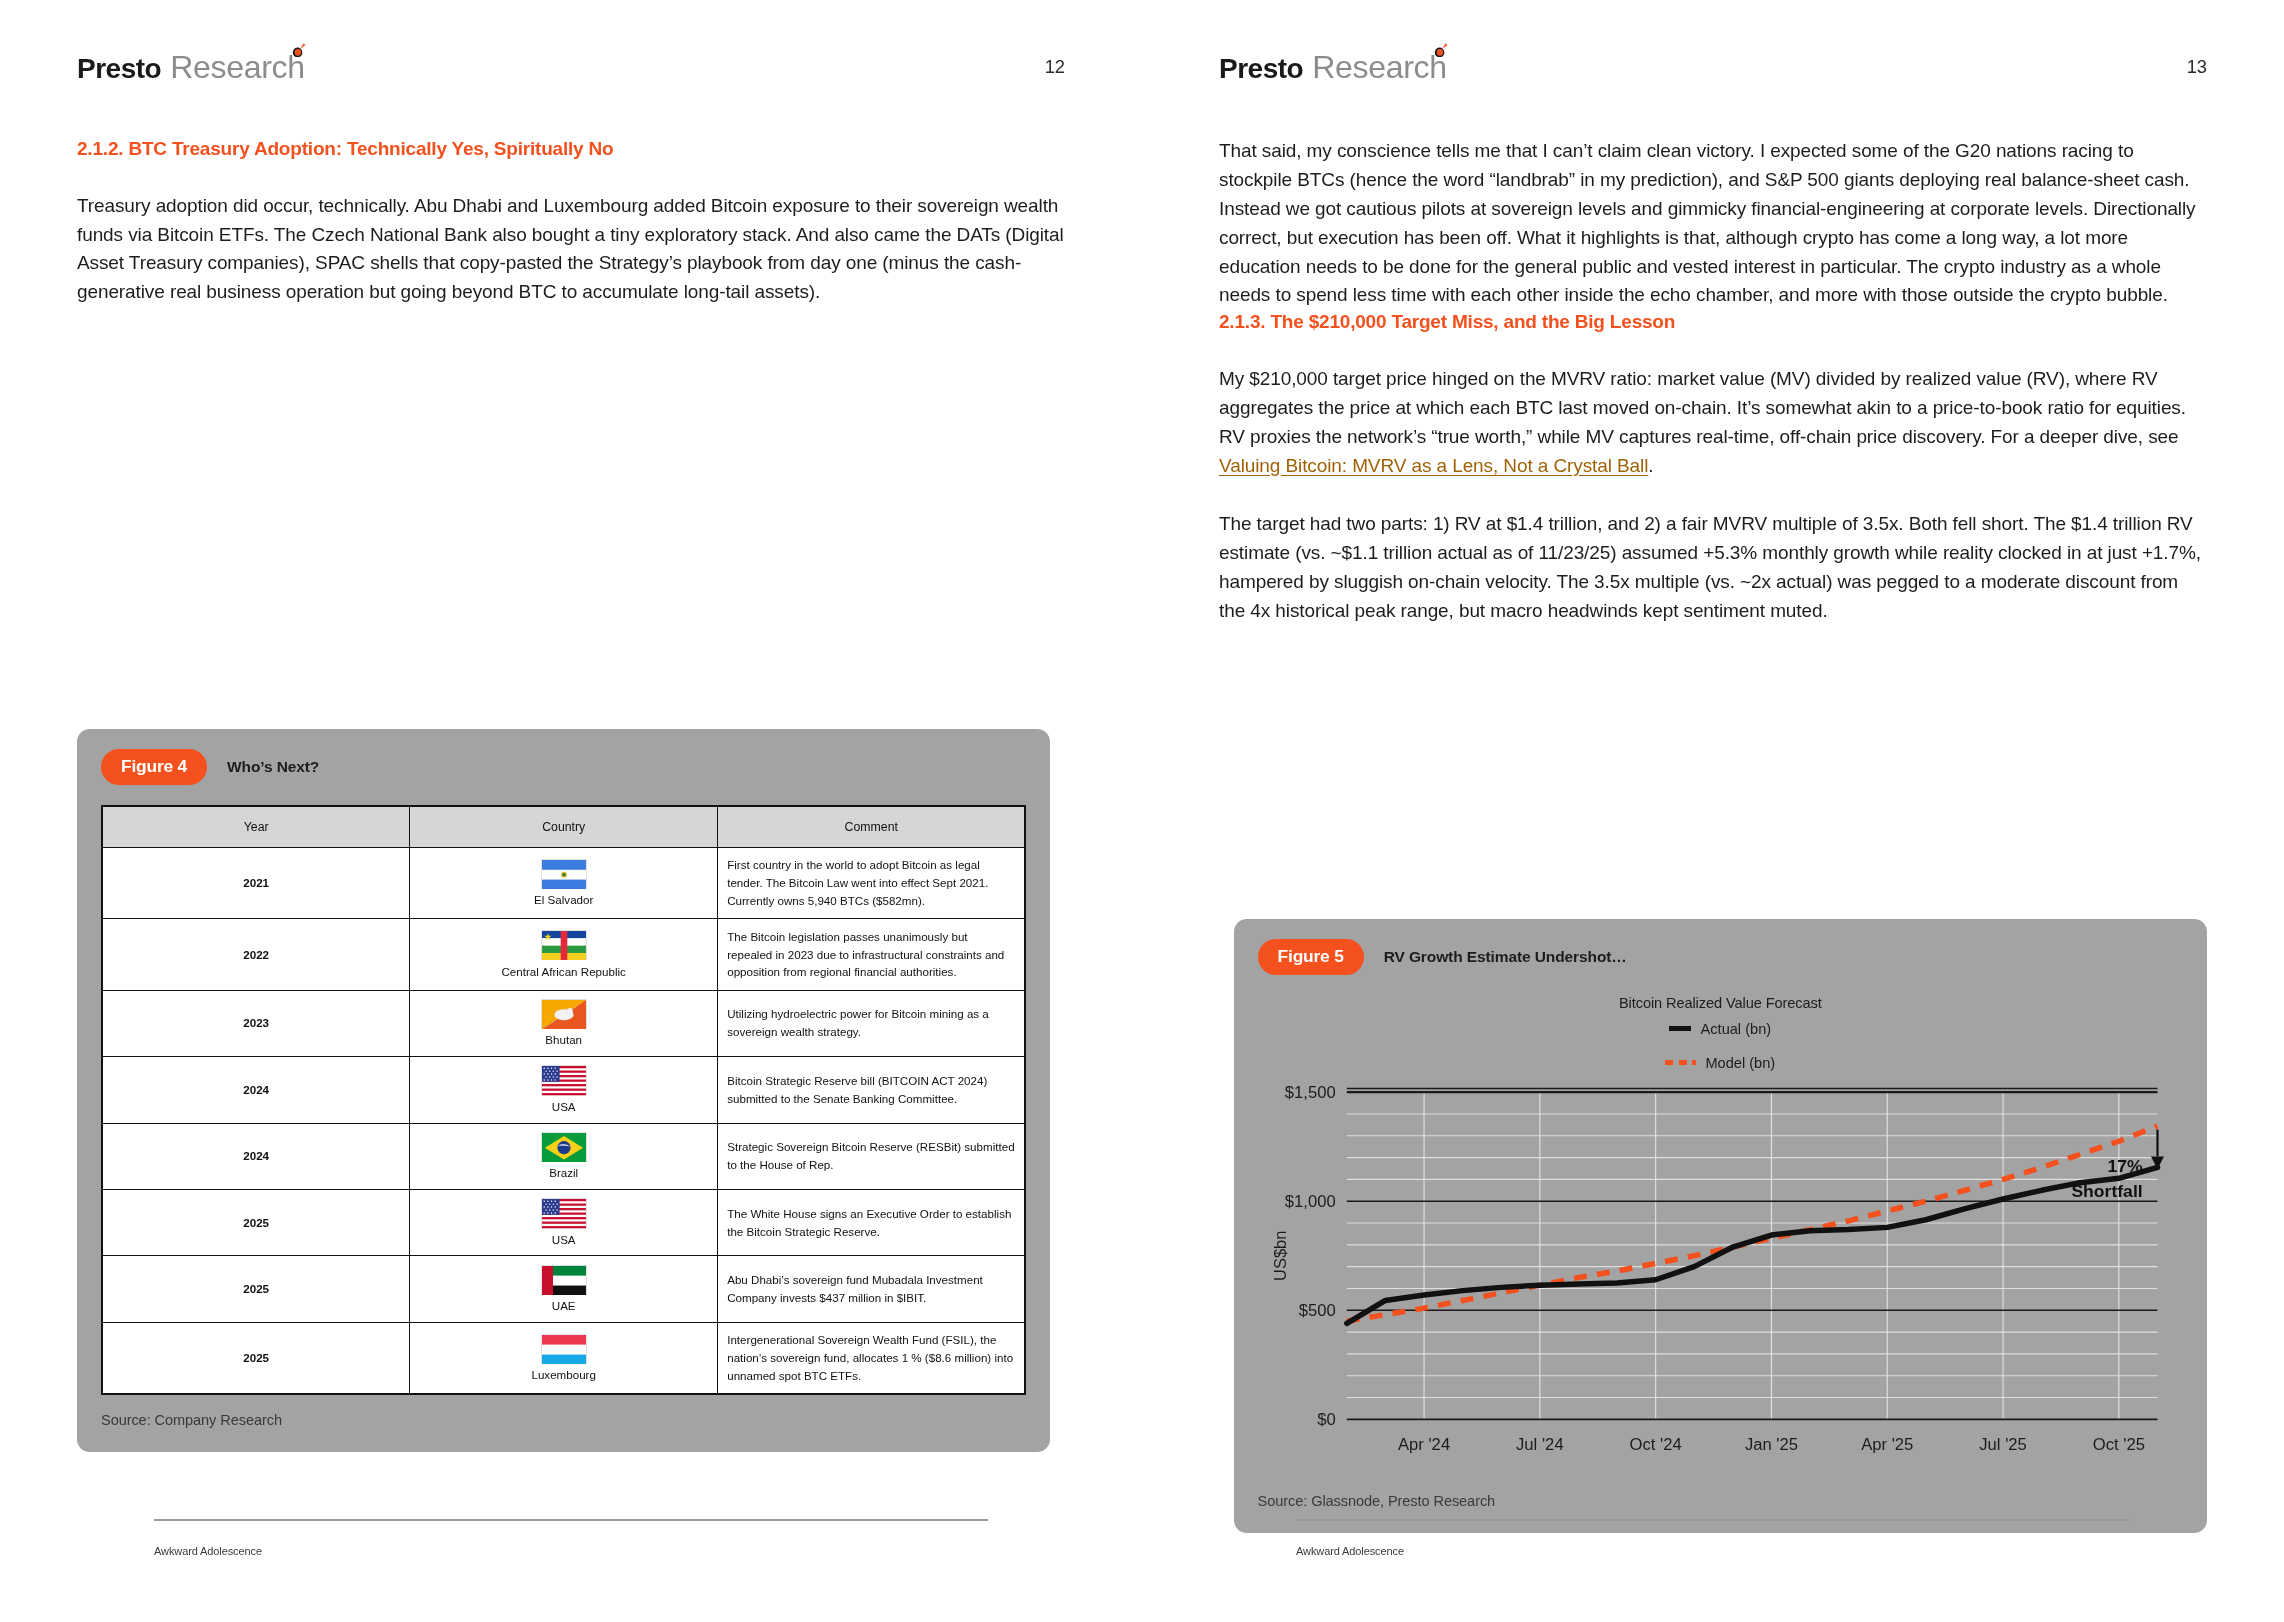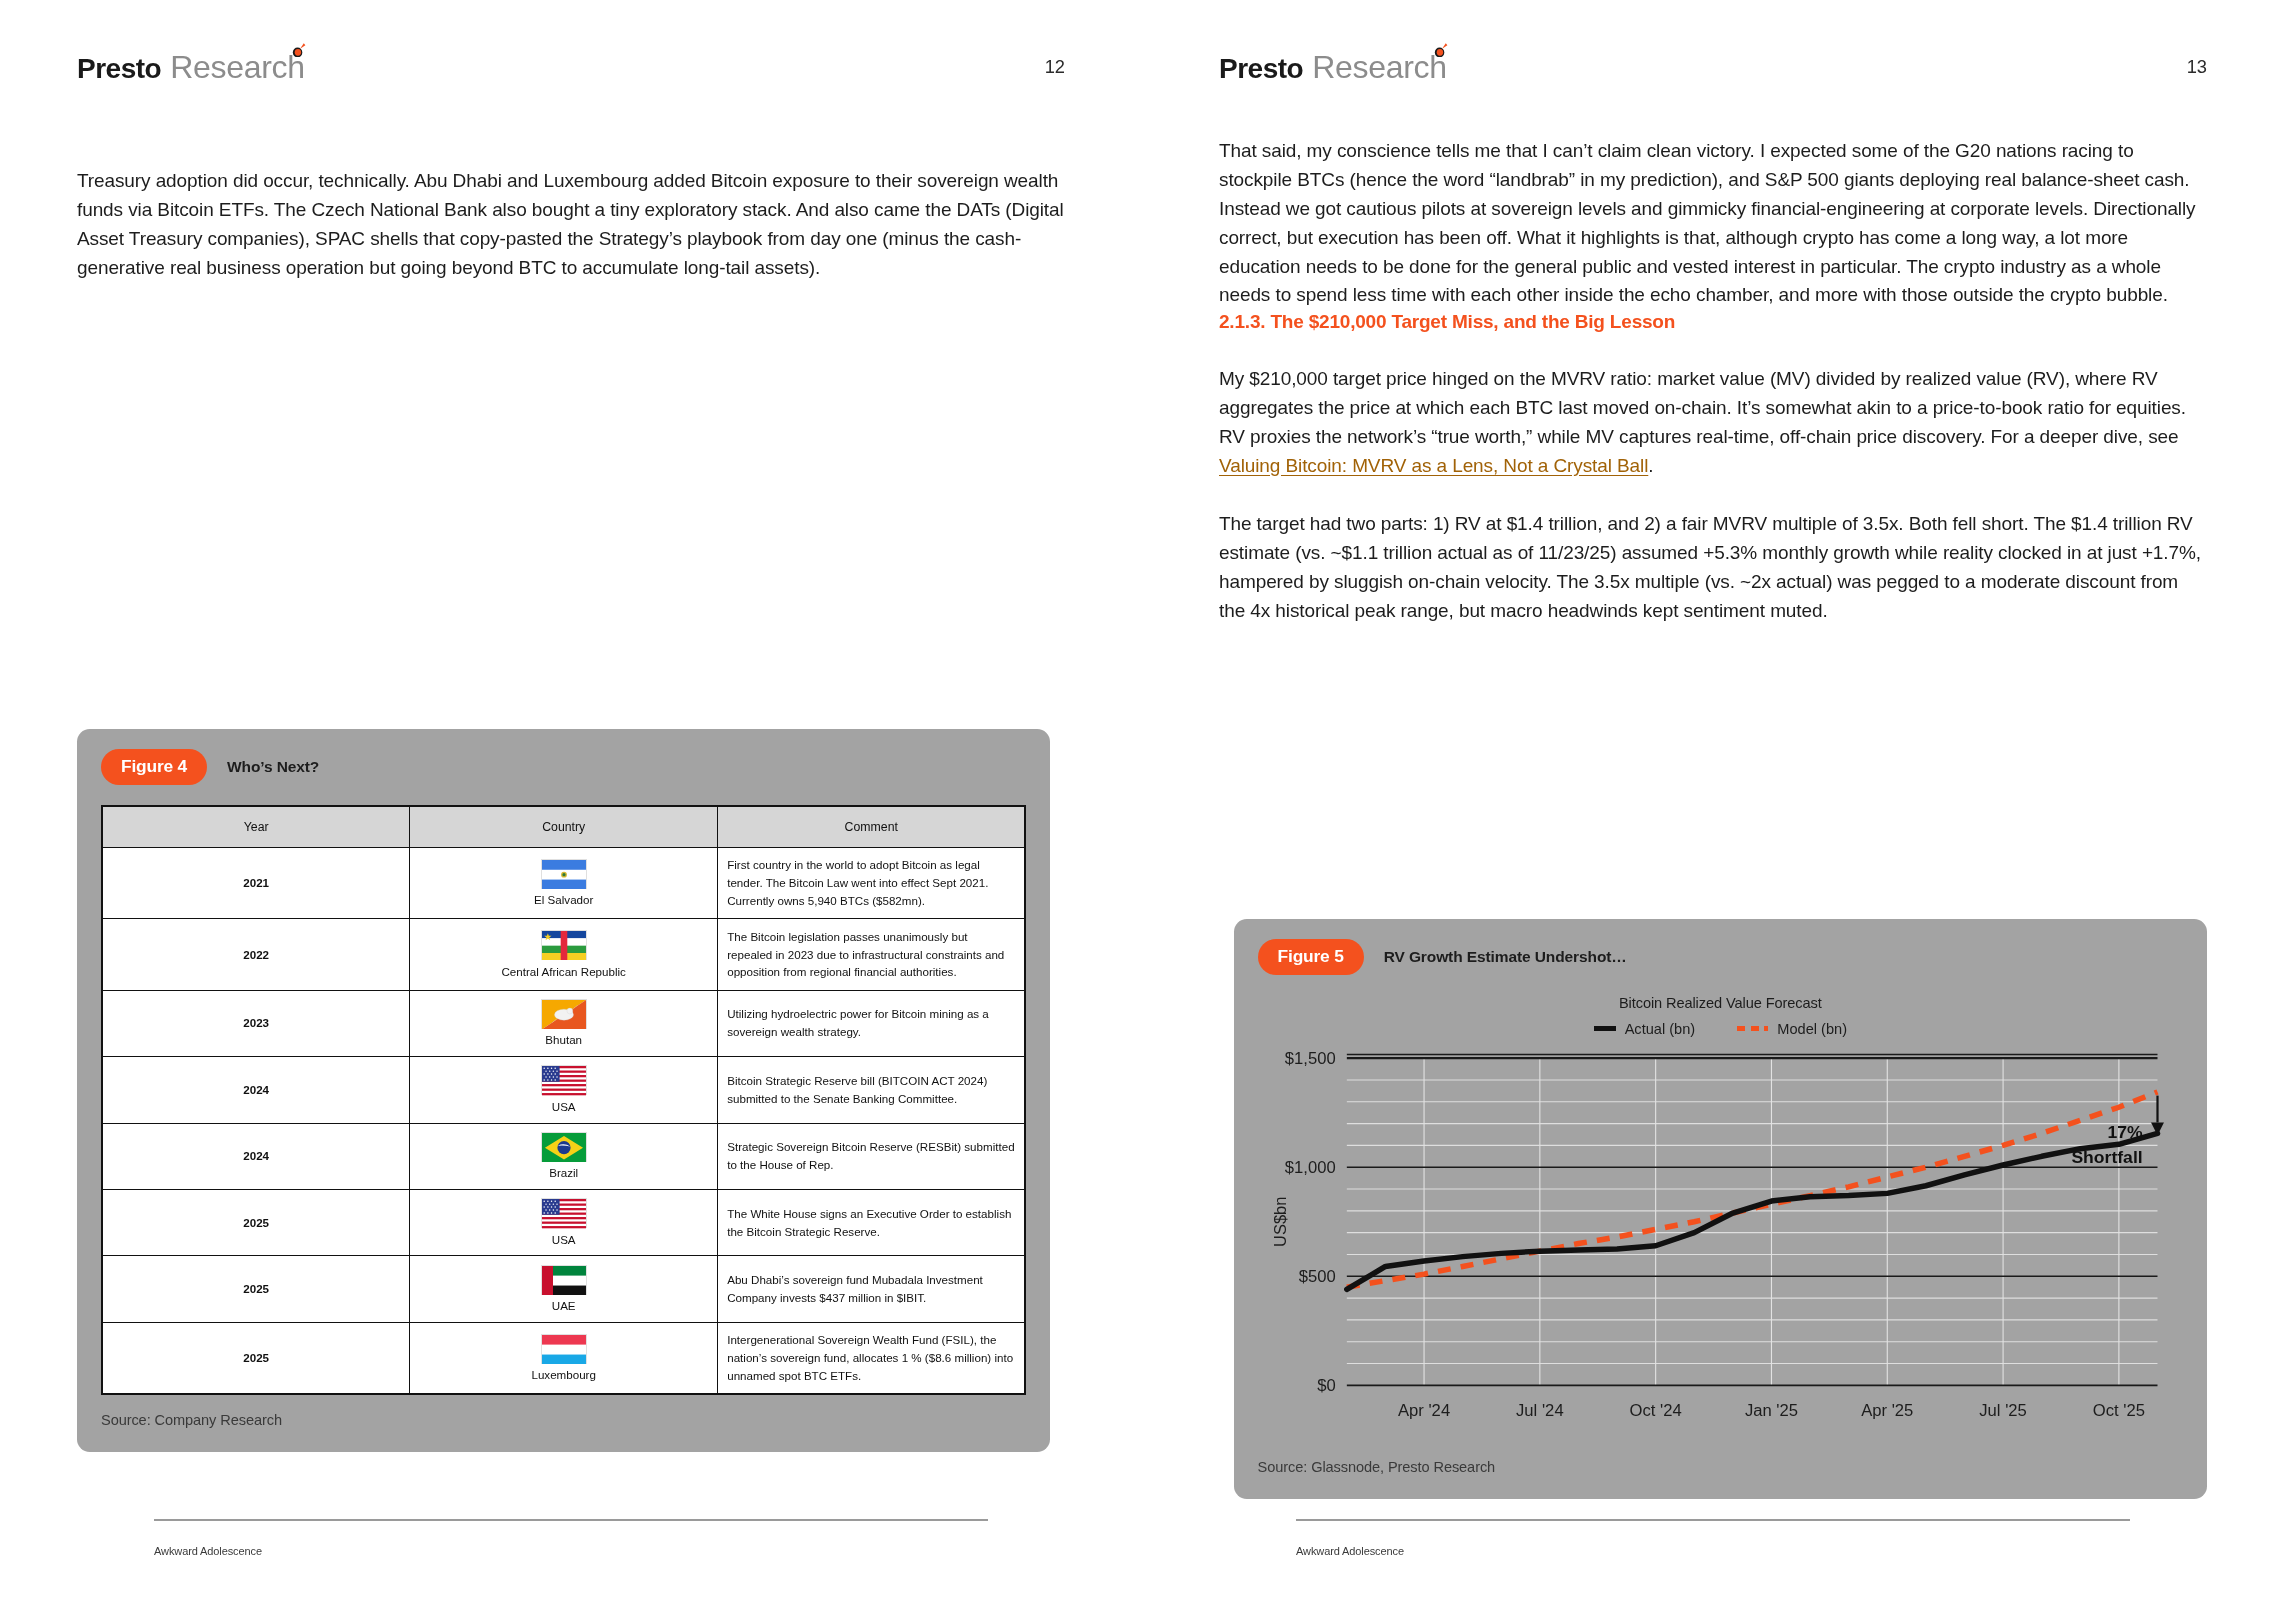--- a/index.html
+++ b/index.html
@@ -183,23 +183,24 @@
   .chart-subtitle {
     text-align: center;
     font-size: 14.6px;
     color: #1d1d1d;
     letter-spacing: -0.1px;
     margin-bottom: 9.1px;
   }
   .chart-legend {
     display: flex;
     justify-content: center;
-    gap: 42px;
+    gap: 18px;
     align-items: center;
     margin-bottom: 12.8px;
+    flex-direction: column;
   }
   .legend-item {
     display: flex;
     align-items: center;
     gap: 9.1px;
     font-size: 14.6px;
     color: #1d1d1d;
   }
   .swatch-solid {
     width: 22px; height: 4.6px; background: #111; display: inline-block;
@@ -244,20 +245,21 @@
               <ellipse cx="7.6" cy="11.3" rx="3.5" ry="3.7" fill="#f4511e"></ellipse>
               <path d="M10 7.5 L14 1.5 L15.8 3.6 Z" fill="#f4511e"></path>
             </svg>
           </span>
           <span class="logo-research">Research</span>
         </div>
         <div class="page-number">12</div>
       </div>
 
       <div class="content">
+        <h3 class="section-heading">2.1.2. BTC Treasury Adoption: Technically Yes, Spiritually No</h3>
         <p class="body-text gap">Treasury adoption did occur, technically. Abu Dhabi and Luxembourg added Bitcoin exposure to their sovereign wealth funds via Bitcoin ETFs. The Czech National Bank also bought a tiny exploratory stack. And also came the DATs (Digital Asset Treasury companies), SPAC shells that copy-pasted the Strategy’s playbook from day one (minus the cash-generative real business operation but going beyond BTC to accumulate long-tail assets).</p>
       </div>
 
       <div class="figure-card" style="left:0; right:14.6px; top:729px;">
         <div class="figure-head">
           <span class="figure-badge">Figure 4</span>
           <span class="figure-title">Who’s Next?</span>
         </div>
 
         <table class="fig-table">

